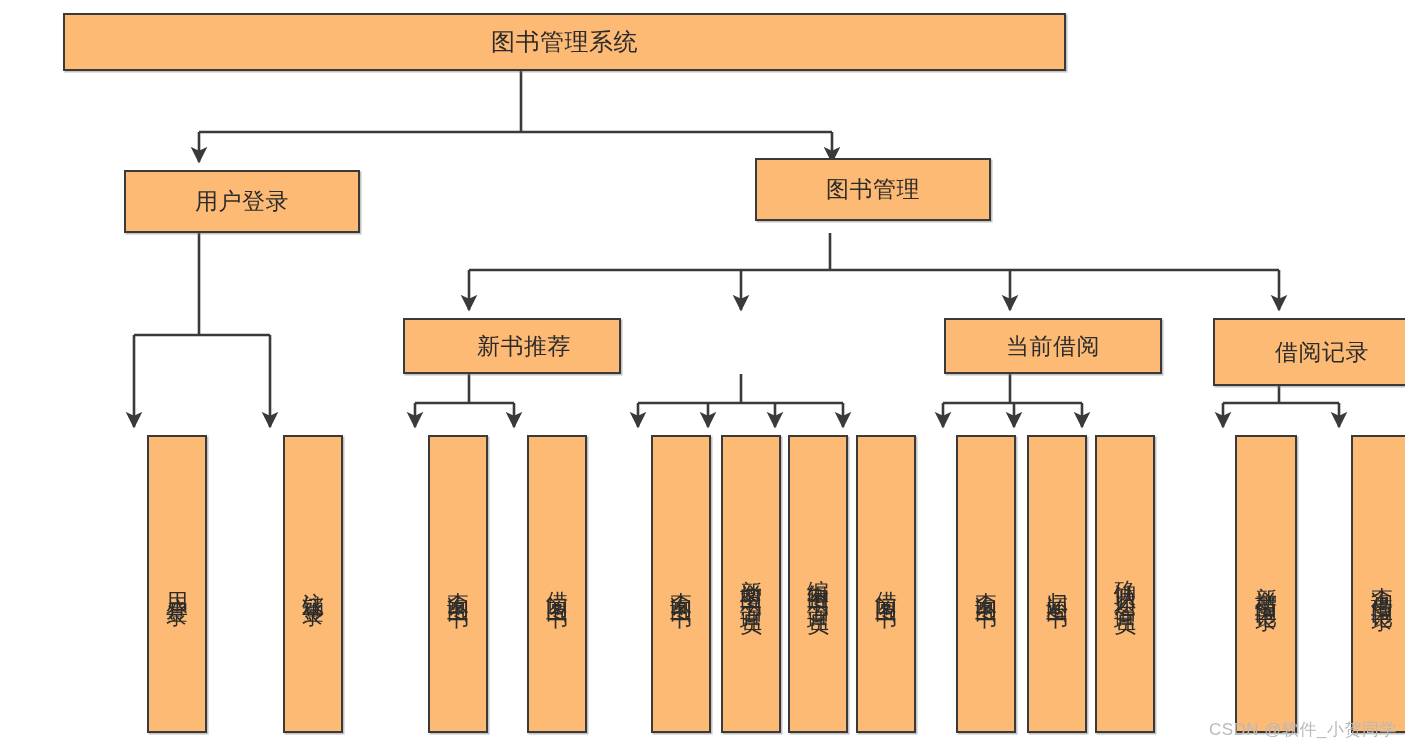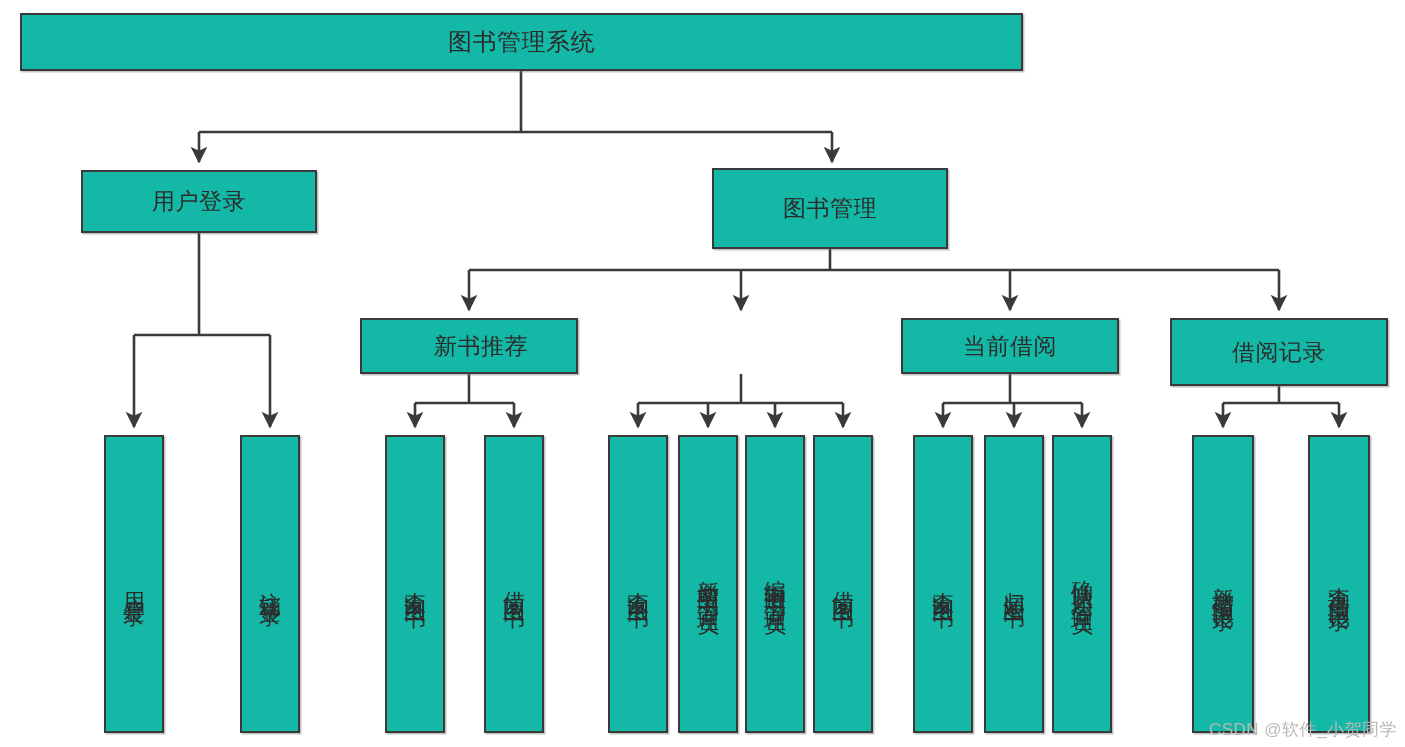--- a/index.html
+++ b/index.html
@@ -22,26 +22,27 @@
     left: 0;
     top: 0;
     width: 1405px;
     height: 747px;
     pointer-events: none;
   }
   .node {
     position: absolute;
     box-sizing: border-box;
     border: 2.5px solid #3a3a3a;
-    background: #14b8a6;
+    background: #fdba74;
     display: flex;
     align-items: center;
     justify-content: center;
     color: #2b2b2b;
     box-shadow: 1.5px 1.5px 0 rgba(120,120,120,0.45);
+    margin-left: 43px;
   }
   .node .lbl {
     white-space: nowrap;
     line-height: 1.15;
   }
   
   .node.h .lbl {
     font-size: 23px;
     letter-spacing: 0.5px;
   }
@@ -129,21 +130,21 @@
     </g>
   </svg>
 
   <div class="node h root" style="left:20px; top:13px; width:1003px; height:58px;">
     <span class="lbl">图书管理系统</span>
   </div>
 
   <div class="node h" style="left:81px; top:170px; width:236px; height:63px;">
     <span class="lbl">用户登录</span>
   </div>
-  <div class="node h" style="left:712px; top:168px; width:236px; height:81px;">
+  <div class="node h" style="left:712px; top:158px; width:236px; height:63px;">
     <span class="lbl">图书管理</span>
   </div>
 
   <div class="node h" style="left:360px; top:318px; width:218px; height:56px;padding-left:24px;">
     <span class="lbl">新书推荐</span>
   </div>
   <div class="node h" style="left:901px; top:318px; width:218px; height:56px;">
     <span class="lbl">当前借阅</span>
   </div>
   <div class="node h" style="left:1170px; top:318px; width:218px; height:68px;">

